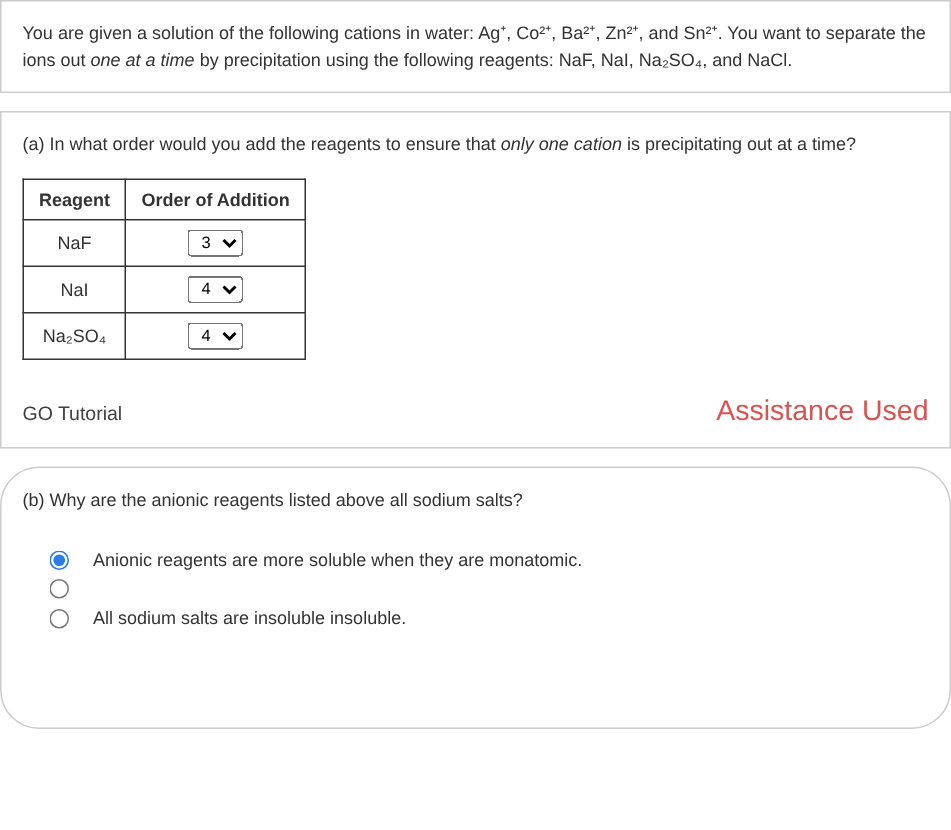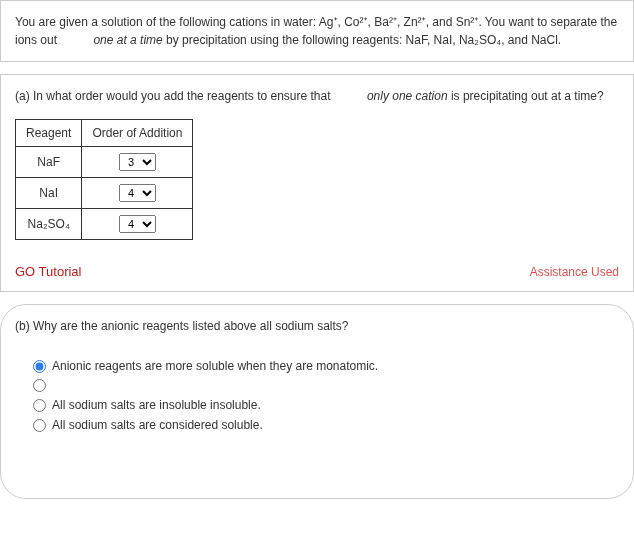--- a/index.html
+++ b/index.html
@@ -1,30 +1,30 @@
 <!DOCTYPE html>
 <html><head>
   <meta charset="utf-8">
   <style>
     * { box-sizing: border-box; margin: 0; padding: 0; }
     body { font-family: Arial, sans-serif; font-size: 12px; color: #333; background: #fff; width: 634px; }
     .panel { border: 1px solid #ccc; padding: 12px 14px; margin-bottom: 12px; }
     .intro { line-height: 1.5; }
-    .italic { font-style: italic; margin-left: 33px; }
+    .italic { font-style: italic; }
     .question { margin-bottom: 14px; line-height: 1.5; }
     table { border-collapse: collapse; margin-bottom: 24px; }
     th, td { border: 1px solid #333; padding: 6px 10px; text-align: center; font-weight: normal; }
-    th { font-weight: normal; }
+    th { font-weight: bold; }
     select { font-size: 11px; padding: 1px 4px; }
     .active-select { border: 1px solid #4a90d9; }
     .footer-row { display: flex; justify-content: space-between; align-items: center; margin-top: 8px; }
-    .go-tutorial { color: #b91c1c; font-size: 13px; cursor: pointer; }
-    .assistance { color: #d9534f; font-size: 12px; }
+    .go-tutorial { color: #404040; font-size: 13px; cursor: pointer; }
+    .assistance { color: #d9534f; font-size: 19px; }
     .radio-group { margin-top: 24px; margin-left: 18px; }
-    .radio-row { display: flex; align-items: center; margin-bottom: 6px; gap: 6px; }
+    .radio-row { display: flex; align-items: center; margin-bottom: 6px; gap: 16px; }
     .radio-row input { accent-color: #2b7de9; }
     .part-b { padding-bottom: 60px; border-radius: 26px; }
   </style>
 </head>
 <body>
 
 <div class="panel">
   <p class="intro">
     <span>You are given a solution of the following cations in water: Ag⁺, Co²⁺, Ba²⁺, Zn²⁺, and Sn²⁺. You want to separate the ions out </span><span class="italic">one at a time</span><span> by precipitation using the following reagents: NaF, NaI, Na₂SO₄, and NaCl.</span>
   </p>
@@ -76,18 +76,14 @@
       <input type="radio" name="b" checked="" style="">
       <span>Anionic reagents are more soluble when they are monatomic.</span>
     </div>
     <div class="radio-row">
       <input type="radio" name="b" style="">
     </div>
     <div class="radio-row">
       <input type="radio" name="b" style="">
       <span>All sodium salts are insoluble insoluble.</span>
     </div>
-    <div class="radio-row">
-      <input type="radio" name="b" style="">
-      <span>All sodium salts are considered soluble.</span>
-    </div>
   </div>
 </div>
 
 </body></html>

